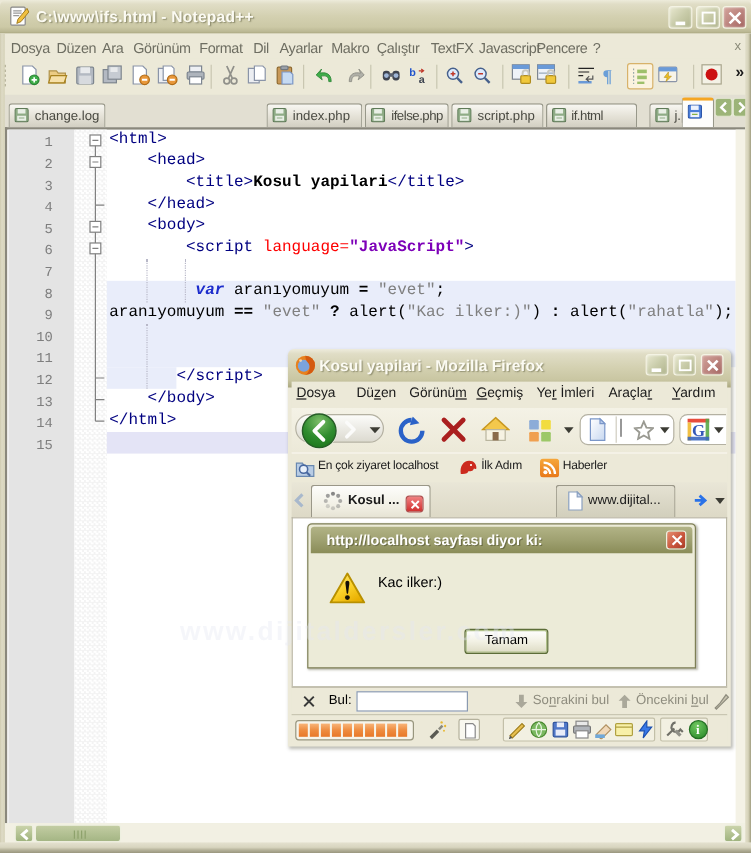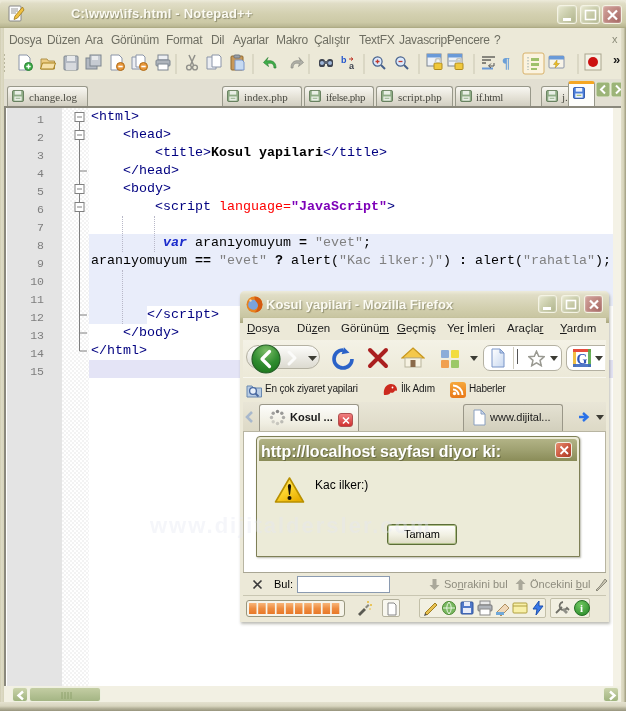--- a/index.html
+++ b/index.html
@@ -5,33 +5,33 @@
   * { margin:0; padding:0; box-sizing:border-box; }
   html,body { width:626px; height:711px; overflow:hidden; }
   body { font-family:"Liberation Sans", sans-serif; }
   #app { position:relative; width:626px; height:711px; background:#ece9d8; }
   .abs { position:absolute; }
 
   
   #npp-title { left:0; top:0; width:626px; height:28px;
     background:linear-gradient(#edebdb 0%, #e0ddc6 12%, #d3d0b0 50%, #ccc9a6 80%, #bbb894 94%, #a8a57e 100%);
     border-radius:5px 5px 0 0; }
-  #npp-title .ttext { position:absolute; left:30px; top:6px; color:#fbfaf2; font-size:13px; font-weight:bold; text-shadow:1px 1px 1px rgba(90,90,60,.55); letter-spacing:.2px;margin-left:41px;}
+  #npp-title .ttext { position:absolute; left:30px; top:6px; color:#fbfaf2; font-size:13px; font-weight:bold; text-shadow:1px 1px 1px rgba(90,90,60,.55); letter-spacing:.2px;}
   .winbtn { position:absolute; top:5px; width:20px; height:19px; border-radius:3px; border:1px solid #f4f3e4;
     background:linear-gradient(135deg,#e8e8d0 0%, #c9ccaa 50%, #b0b48c 100%); box-shadow:inset 0 0 2px rgba(255,255,255,.7);}
   .winbtn.close { background:linear-gradient(135deg,#d3a49c 0%, #bb837d 55%, #a2625e 100%); }
   .winbtn svg { position:absolute; left:0; top:0; }
 
   #npp-menu { left:0; top:28px; width:626px; height:21px; background:#ece9d8; color:#6e6e62; font-size:12px; letter-spacing:-.3px; }
   #npp-menu span.mi { position:absolute; top:5px; }
   #npp-toolbar { left:0; top:49px; width:626px; height:30px; background:#ece9d8; }
   #npp-tabbar { left:0; top:79px; width:626px; height:27px; background:#e2dfd2; }
   .ntab { position:absolute; top:7px; height:20px; background:linear-gradient(#f8f7f2,#e4e1d6 55%,#d2cfc2);
      border:1px solid #98988a; border-bottom:none; border-radius:3px 3px 0 0; color:#4a4a42; font-size:11px; }
-  .ntab .lbl { position:absolute; top:4px;font-family:Liberation Serif, serif; }
+  .ntab .lbl { position:absolute; top:4px; }
   .flop { position:absolute; top:3px; width:12px; height:12px; }
 
   
   #editor { left:4px; top:106px; width:617px; height:580px; background:#fff; border-top:2px solid #8a887c; border-left:2px solid #8a887c; }
   #gutter { left:7px; top:108px; width:55px; height:578px; background:#e4e4e4; }
   #foldmargin { left:62px; top:108px; width:27px; height:578px;
      background-image: conic-gradient(#ffffff 25%, #f3f3f3 0 50%, #ffffff 0 75%, #f3f3f3 0); background-size:4px 4px; }
   #linenums { left:7px; top:111px; width:37px; text-align:right; color:#7e7e7e; font-family:"Liberation Mono",monospace; font-size:11.5px; line-height:18px; }
   #code { left:91px; top:108px; font-family:"Liberation Mono",monospace; font-size:13.33px; line-height:18px; color:#000; white-space:pre; }
   #code .t { color:#000080; }
@@ -67,21 +67,21 @@
 
   .fftab { position:absolute; top:2px; height:27px; border:1px solid #9a9788; border-bottom:none; border-radius:3px 3px 0 0;
      background:linear-gradient(#e4e1d2,#d2cfbc); font-size:11px; color:#1a1a1a; }
   .fftab.active { background:linear-gradient(#fdfdfb,#f0eee2 70%,#e6e3d4); }
 
   
   #dlg { position:absolute; left:12px; top:4px; width:324px; height:121px; background:#ecebd8;
      border:1px solid #7e7f56; border-radius:4px 4px 0 0; box-shadow:1px 1px 2px rgba(80,80,50,.4); }
   #dlg-title { position:absolute; left:2px; top:2px; width:318px; height:22px; border-radius:3px 3px 0 0;
      background:linear-gradient(#b2b386,#9fa171 50%,#8a8c58); }
-  #dlg-title .t { position:absolute; left:2px; top:4px; font-size:16px; font-weight:bold; color:#fff; text-shadow:1px 1px 0 rgba(70,70,40,.5);text-align:right; }
+  #dlg-title .t { position:absolute; left:13px; top:4px; font-size:12px; font-weight:bold; color:#fff; text-shadow:1px 1px 0 rgba(70,70,40,.5);text-align:right; }
   #dlg-close { position:absolute; right:5px; top:3px; width:17px; height:16px; border-radius:3px; border:1px solid #f0efe2;
      background:linear-gradient(135deg,#e78e70,#c6523a 60%,#a83c28); }
   #tamam { position:absolute; left:130px; top:87px; width:70px; height:21px; background:linear-gradient(#ffffff,#f2f1e4 50%,#dddbc4);
      border:1px solid #5c6d38; border-radius:3px; box-shadow:0 0 0 1px #aebf88 inset; font-size:11px; text-align:center; line-height:19px; color:#000; }
   #wmark { position:absolute; left:150px; top:513px; font-size:22px; font-weight:bold; color:rgba(230,232,242,.38); letter-spacing:2px; z-index:50; }
 </style>
 </head>
 <body>
 <div id="app">
 
@@ -536,21 +536,21 @@
       <svg style="position:absolute;left:351px;top:15px" width="10" height="8">
           <path d="M1 1 L5 6 L9 1 Z" fill="#3c3c34"></path>
         </svg>
     </div>
     <div id="ff-bookmarks">
       <svg style="position:absolute;left:3px;top:4px" width="17" height="17" viewBox="0 0 17 17">
         <path d="M1 4 h5 l1.5 2 h8 v9 h-14.5 z" fill="#b8cce4" stroke="#6888b0"></path>
         <circle cx="7" cy="9" r="3.4" fill="#e8f0fa" stroke="#4868a0" stroke-width="1.3"></circle>
         <line x1="9.5" y1="11.5" x2="12.5" y2="14.5" stroke="#4868a0" stroke-width="1.8"></line>
       </svg>
-      <span style="position:absolute;left:22px;top:5px">En çok ziyaret yapilari</span>
+      <span style="position:absolute;left:22px;top:5px">En çok ziyaret localhost</span>
       <svg style="position:absolute;left:139px;top:4px" width="16" height="16" viewBox="0 0 16 16">
         <path d="M2 13 C1 7 4 2 9 2 C13 2 15 5 15 8 C15 9 14 9 13 8.5 C12 11 10 11 8.5 10.5 C8 12 6 13.5 2 13 Z" fill="#cc2a1e"></path>
         <circle cx="10.5" cy="5.5" r=".9" fill="#fff"></circle>
       </svg>
       <span style="position:absolute;left:158px;top:5px">İlk Adım</span>
       <svg style="position:absolute;left:207px;top:4px" width="16" height="16" viewBox="0 0 16 16">
         <rect width="16" height="16" rx="3" fill="url(#grss)"></rect>
         <circle cx="4.5" cy="11.5" r="1.7" fill="#fff"></circle>
         <path d="M3 7.5 A 5.5 5.5 0 0 1 8.5 13 M3 3.5 A 9.5 9.5 0 0 1 12.5 13" fill="none" stroke="#fff" stroke-width="1.9"></path>
         <defs>

